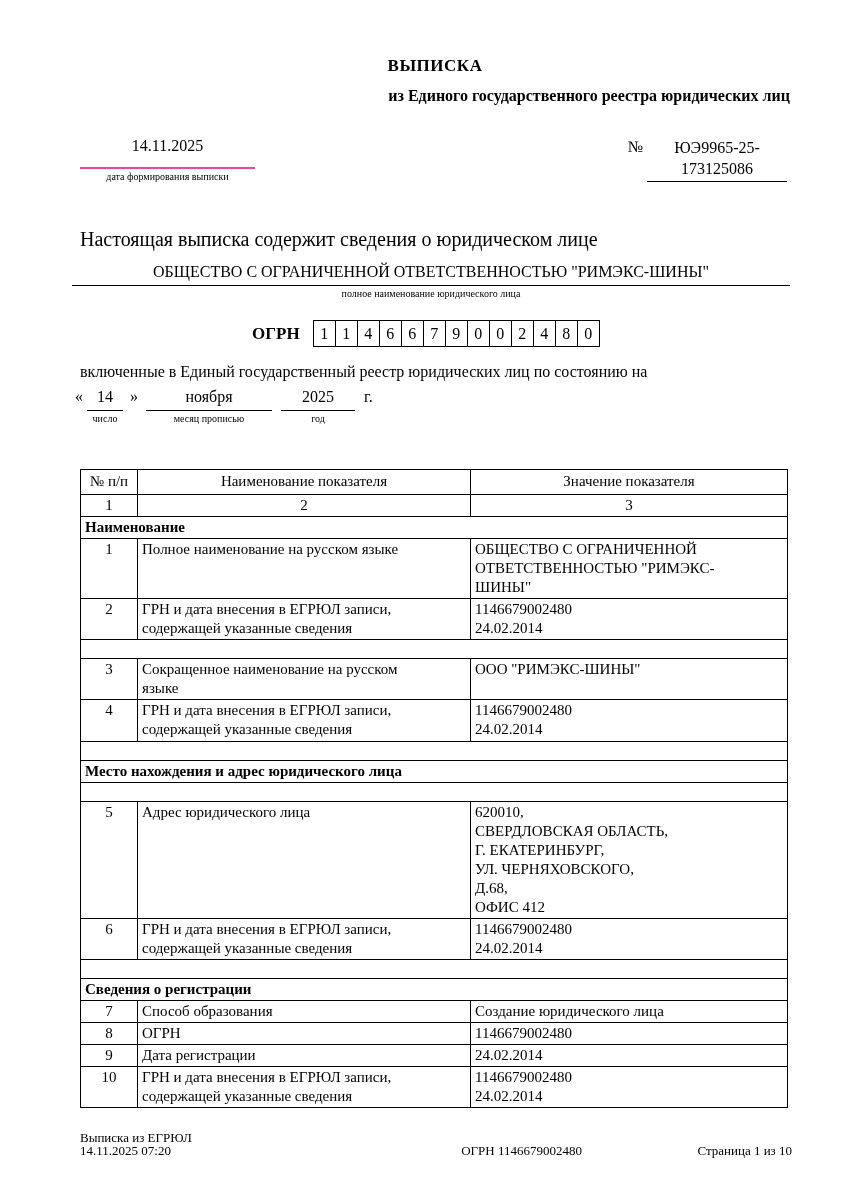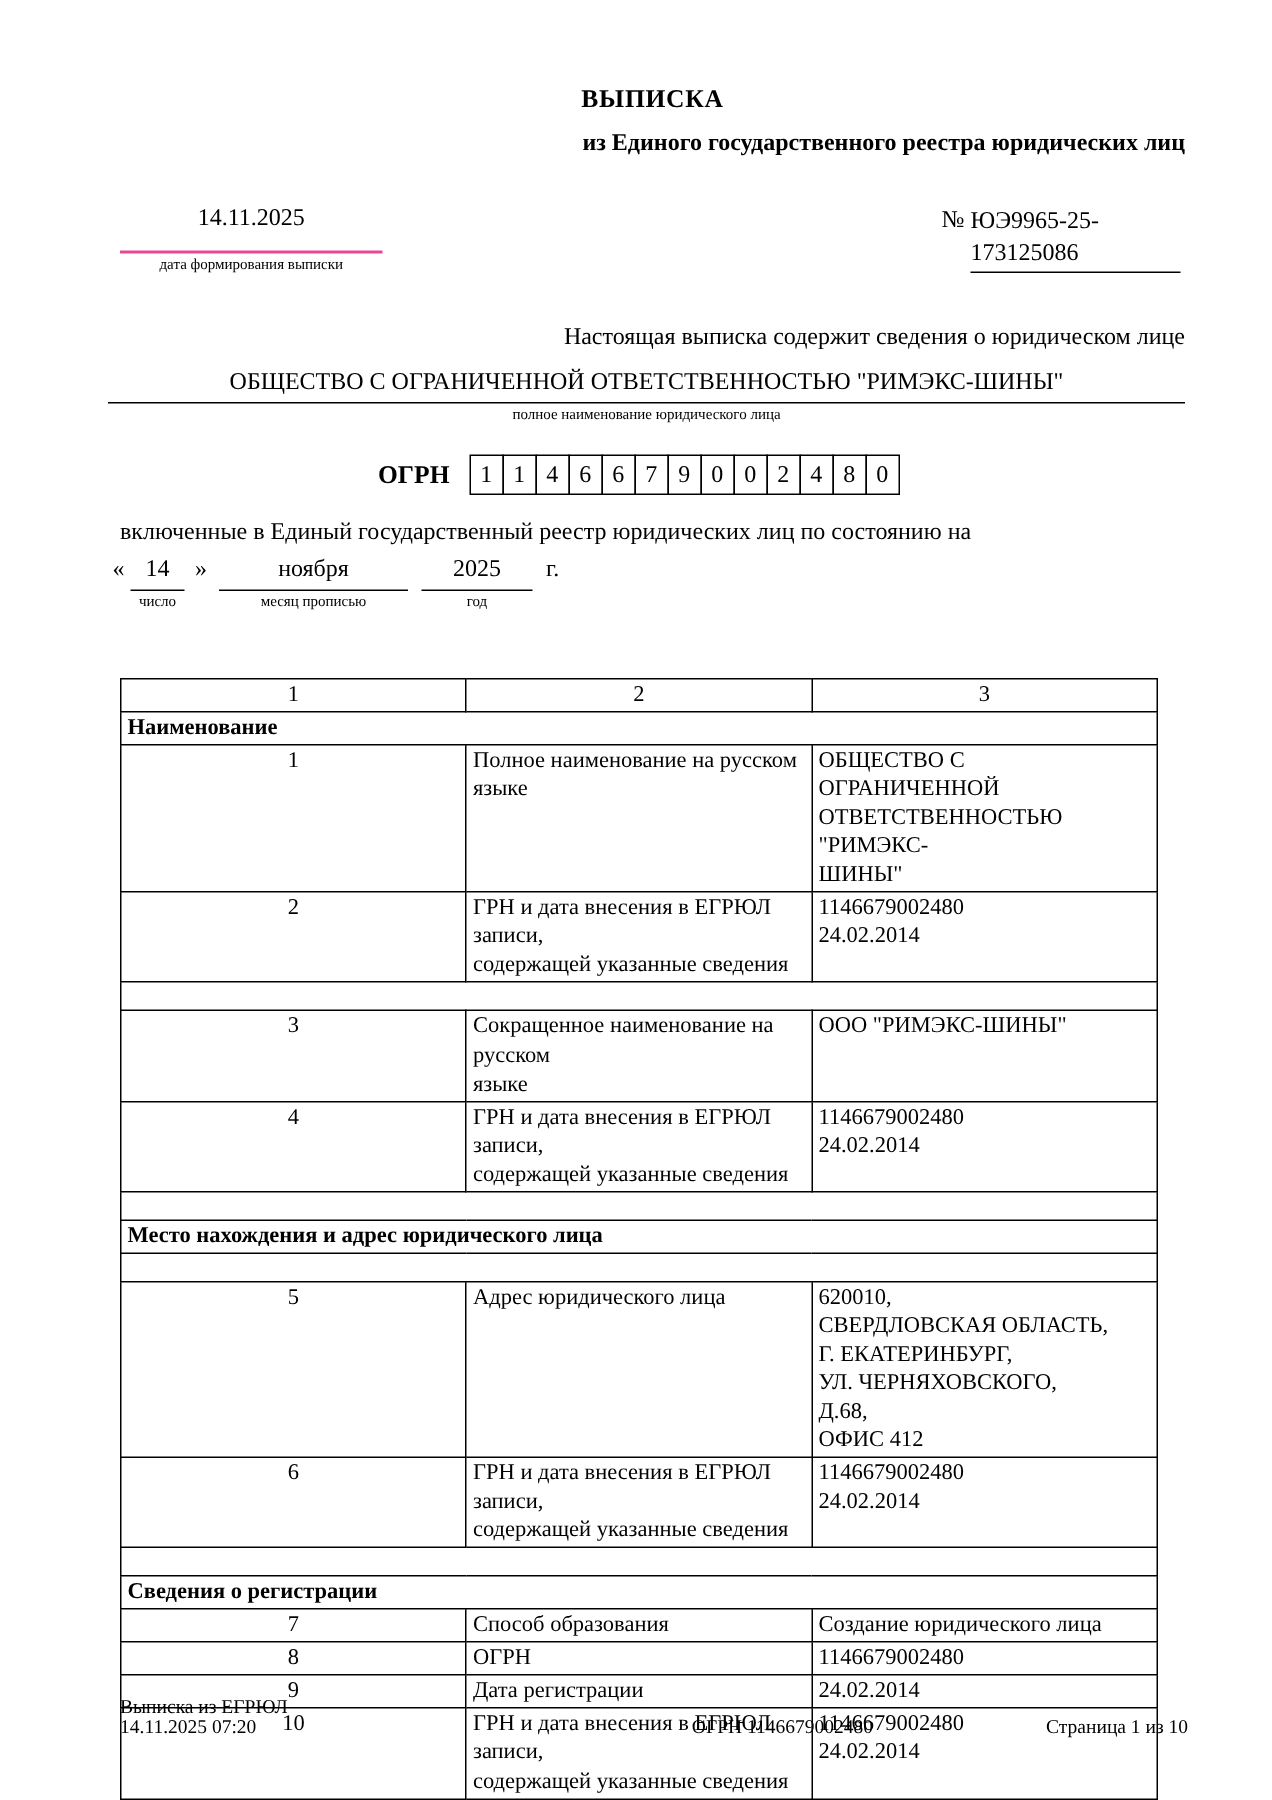--- a/index.html
+++ b/index.html
@@ -12,23 +12,23 @@
 
   .doc-title{padding-top:56px;text-align:center;font-weight:bold;font-size:17px;letter-spacing:.5px;}
   .doc-subtitle{margin-top:11px;text-align:right;font-weight:bold;font-size:16px;}
 
   .meta-row{margin-top:32px;display:flex;justify-content:space-between;align-items:flex-start;height:60px;}
   .date-wrap{width:175px;}
   .date-field{width:175px;height:30px;border-bottom:2px solid #ec4899;text-align:center;font-size:16px;}
   .small-caption{font-size:10px;text-align:center;padding-top:2px;}
   .num-group{display:flex;align-items:flex-start;margin-right:3px;}
   .num-label{font-size:16px;margin-right:4px;padding-top:1px;}
-  .num-field{width:140px;border-bottom:1px solid #000;font-size:16px;line-height:21px;padding-bottom:2px;}
-
-  .lead-text{margin-top:19px;font-size:16px;text-align:right;}
+  .num-field{width:140px;border-bottom:1px solid #000;text-align:center;font-size:16px;line-height:21px;padding-bottom:2px;}
+
+  .lead-text{margin-top:31px;font-size:20px;}
   .company-wrap{margin-top:12px;margin-left:-8px;width:718px;}
   .company-name{border-bottom:1px solid #000;text-align:center;font-size:16px;padding-bottom:4px;}
 
   .ogrn-row{margin-top:21px;display:flex;align-items:center;padding-left:172px;}
   .ogrn-label{font-weight:bold;font-size:17px;}
   .ogrn-boxes{display:flex;margin-left:13px;}
   .digit-box{width:21px;height:25px;border:1px solid #000;margin-left:-1px;
     display:flex;align-items:center;justify-content:center;font-size:16px;}
   .digit-box:first-child{margin-left:0;}
 
@@ -122,20 +122,25 @@
     <span class="q q-close">»</span>
     <span class="field month-field">ноября</span>
     <span class="cap month-cap">месяц прописью</span>
     <span class="field year-field">2025</span>
     <span class="cap year-cap">год</span>
     <span class="year-suffix">г.</span>
   </div>
 
   <table class="indicators">
     <tbody>
+        <tr class="t-head">
+      <td class="c1">№ п/п</td>
+      <td class="c2">Наименование показателя</td>
+      <td class="c3">Значение показателя</td>
+    </tr>
     <tr class="t-nums">
       <td>1</td>
       <td>2</td>
       <td>3</td>
     </tr>
 
     <tr class="t-section">
       <td colspan="3">Наименование</td>
     </tr>
     <tr class="t-data">

